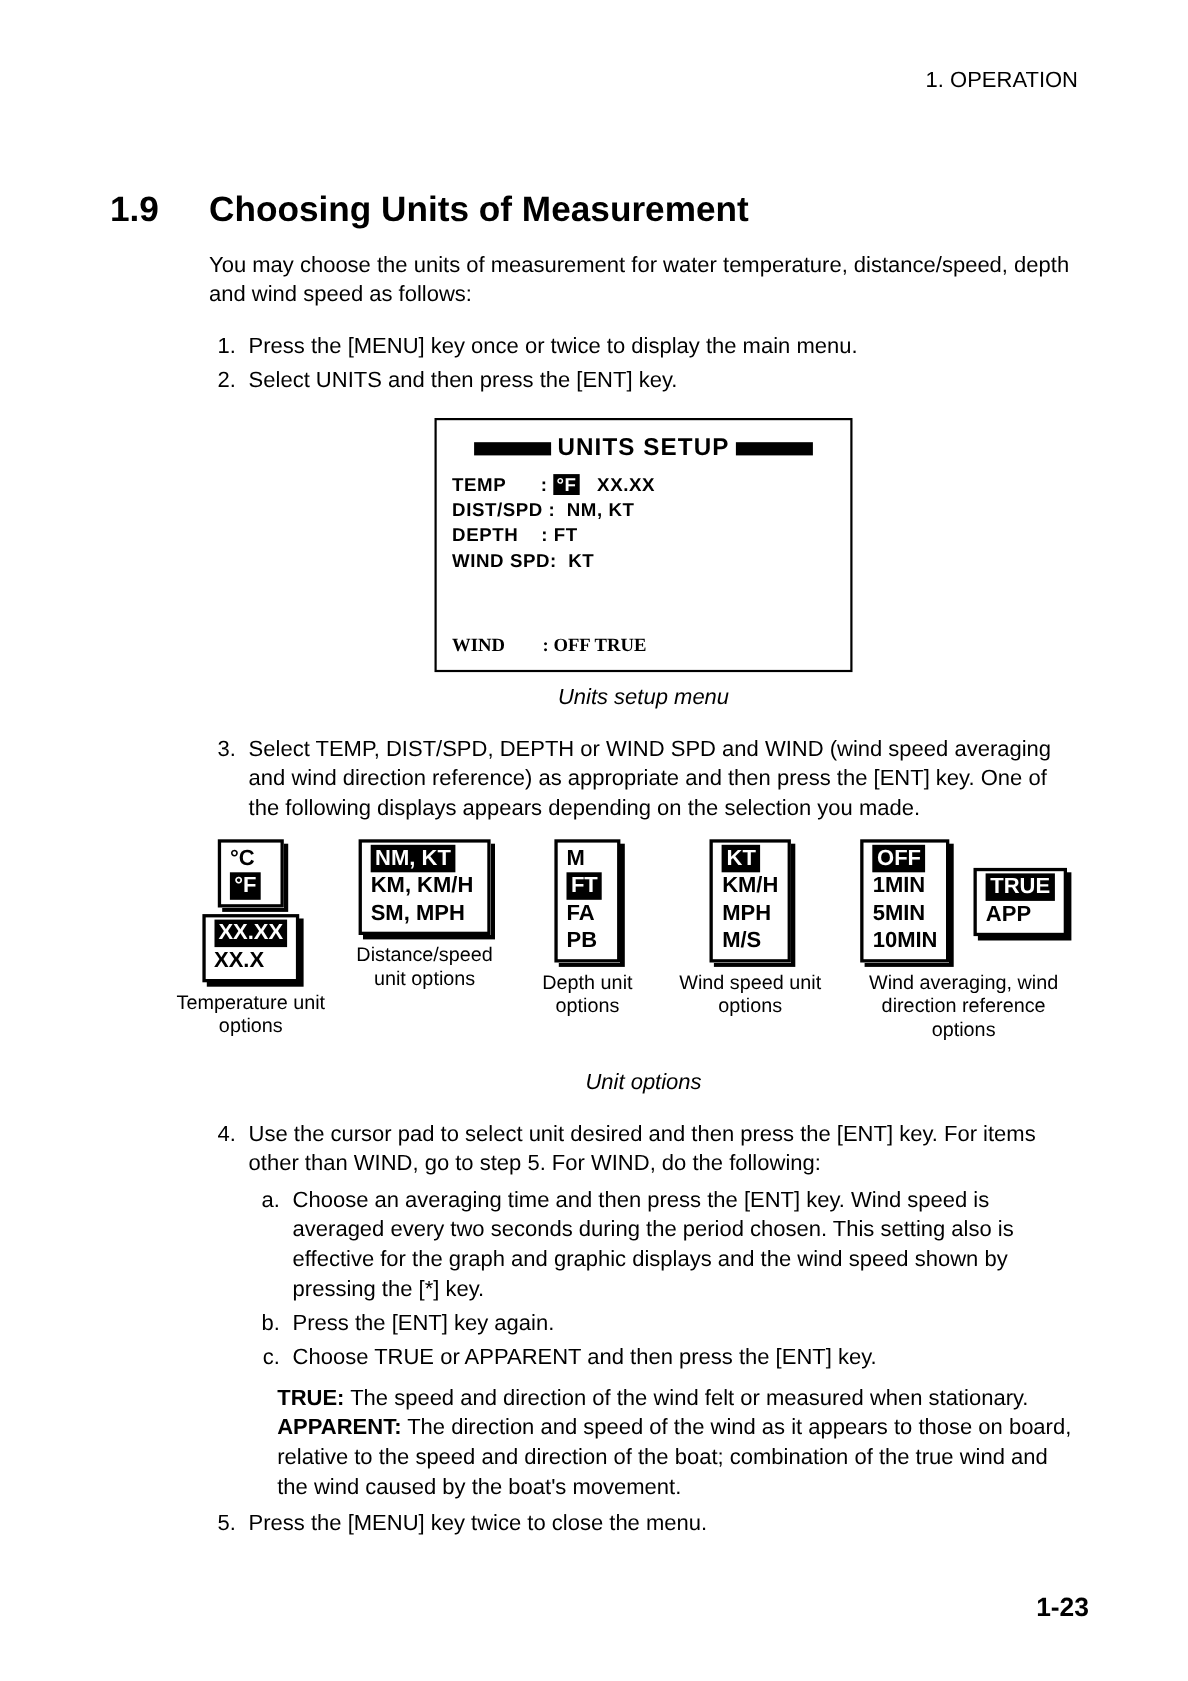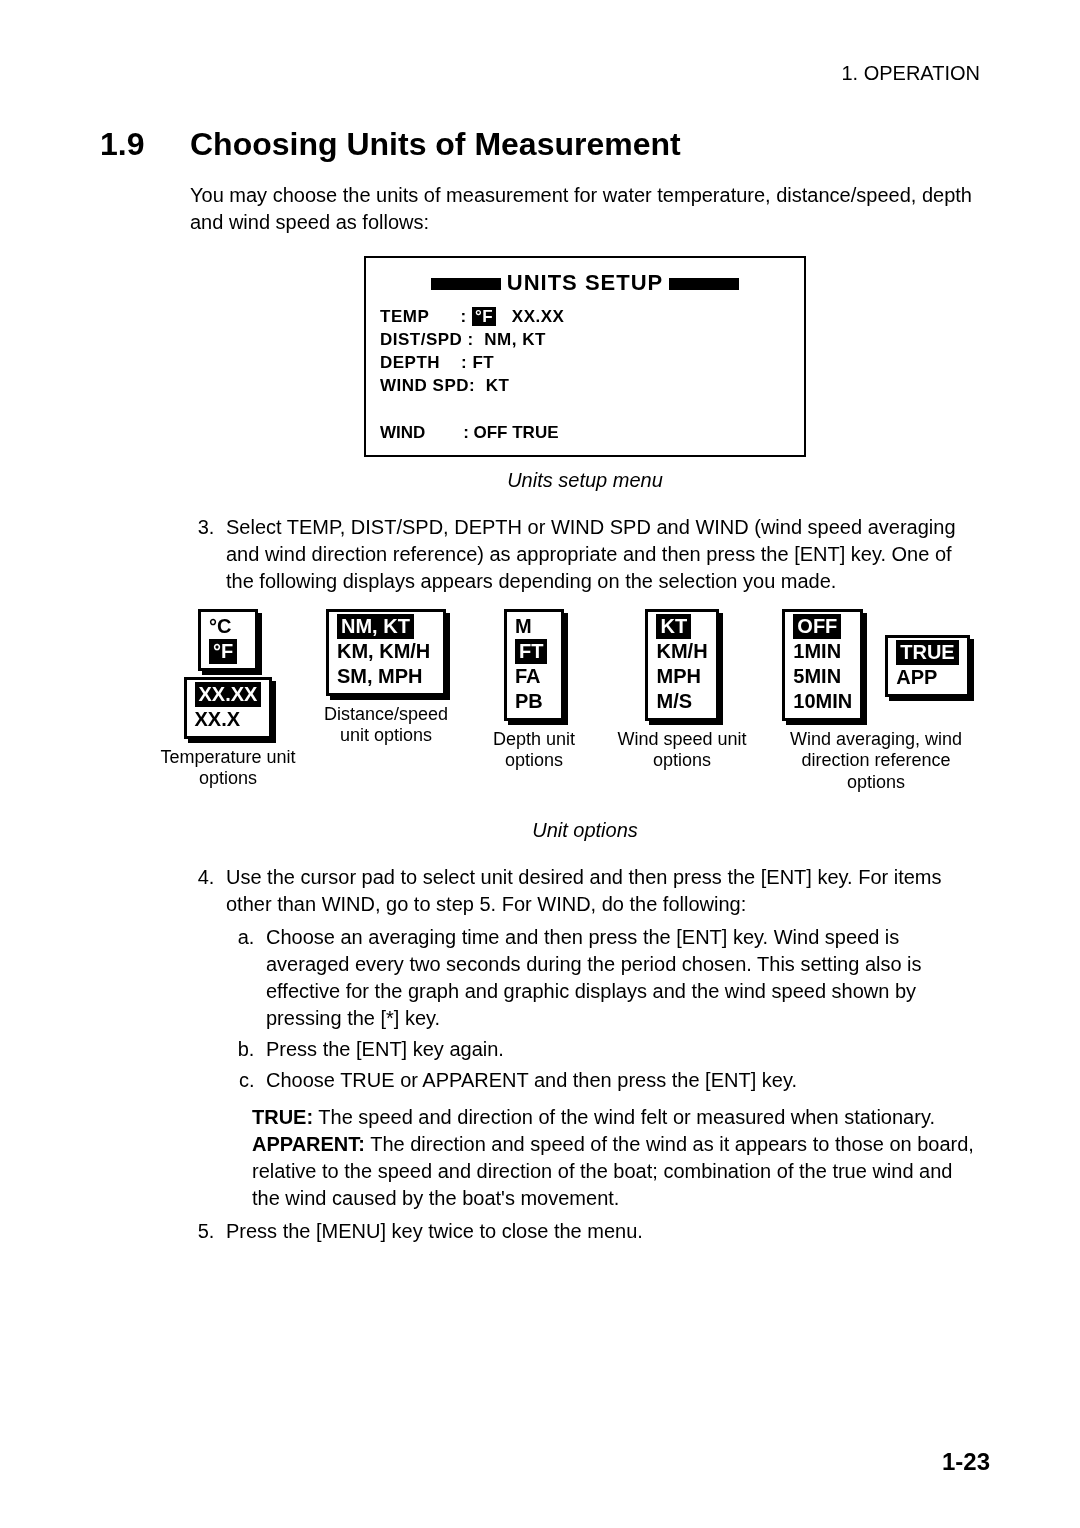--- a/index.html
+++ b/index.html
@@ -24,29 +24,29 @@
   .running-head {
     text-align: right;
     font-size: 20px;
     margin-bottom: 36px;
   }
   h1.section-head {
     font-size: 32px;
     font-weight: bold;
     margin: 0 0 16px 0;
   }
-  h1.section-head .num { display:inline-block; width:90px; }
+  h1.section-head .num { display:inline-block; width:90px;margin-top:46px; }
   .body-indent { margin-left: 90px; }
   ol.main-list {
     margin: 20px 0 0 0;
     padding-left: 30px;
   }
   ol.main-list > li { margin-bottom: 4px; padding-left:6px; }
   .setup-box {
-    width: 442px;
+    width: 380px;
     border: 2px solid #000;
     margin: 20px auto 8px auto;
     padding: 10px 14px 10px 14px;
     box-sizing: border-box;
     font-family: Arial, sans-serif;
   }
   .setup-title {
     text-align: center;
     font-weight: bold;
     font-size: 22px;
@@ -67,21 +67,22 @@
     font-size: 17px;
     letter-spacing: 0.5px;
   }
   .hl {
     background: #000;
     color: #fff;
     padding: 0 3px;
   }
   .setup-wind-row {
     font-weight: bold; font-size:17px;
-    margin-top: 24px;
+    margin-top: 54px;
+    font-family: Liberation Serif, serif;
   }
   .figcap {
     text-align: center;
     font-style: italic;
     font-size: 20px;
     margin: 10px 0 14px 0;
   }
   
   .opts-row {
     margin: 14px 0 0 0;
@@ -128,20 +129,24 @@
 
   <div class="running-head">1. OPERATION</div>
 
   <h1 class="section-head">
     <span class="num">1.9</span><span>Choosing Units of Measurement</span>
   </h1>
 
   <div class="body-indent">
     <p style="margin:0 0 18px 0;">You may choose the units of measurement for water temperature, distance/speed, depth and wind speed as follows:</p>
 
+    <ol class="main-list">
+      <li>Press the [MENU] key once or twice to display the main menu.</li>
+      <li>Select UNITS and then press the [ENT] key.</li>
+    </ol>
 
     <div class="setup-box">
       <div class="setup-title">UNITS SETUP</div>
       <div class="setup-row">
         <span>TEMP</span>&nbsp;&nbsp;&nbsp;&nbsp;&nbsp;&nbsp;:
         <span class="hl">°F</span>&nbsp;&nbsp;
         <span>XX.XX</span>
       </div>
       <div class="setup-row">
         <span>DIST/SPD :</span>&nbsp;

